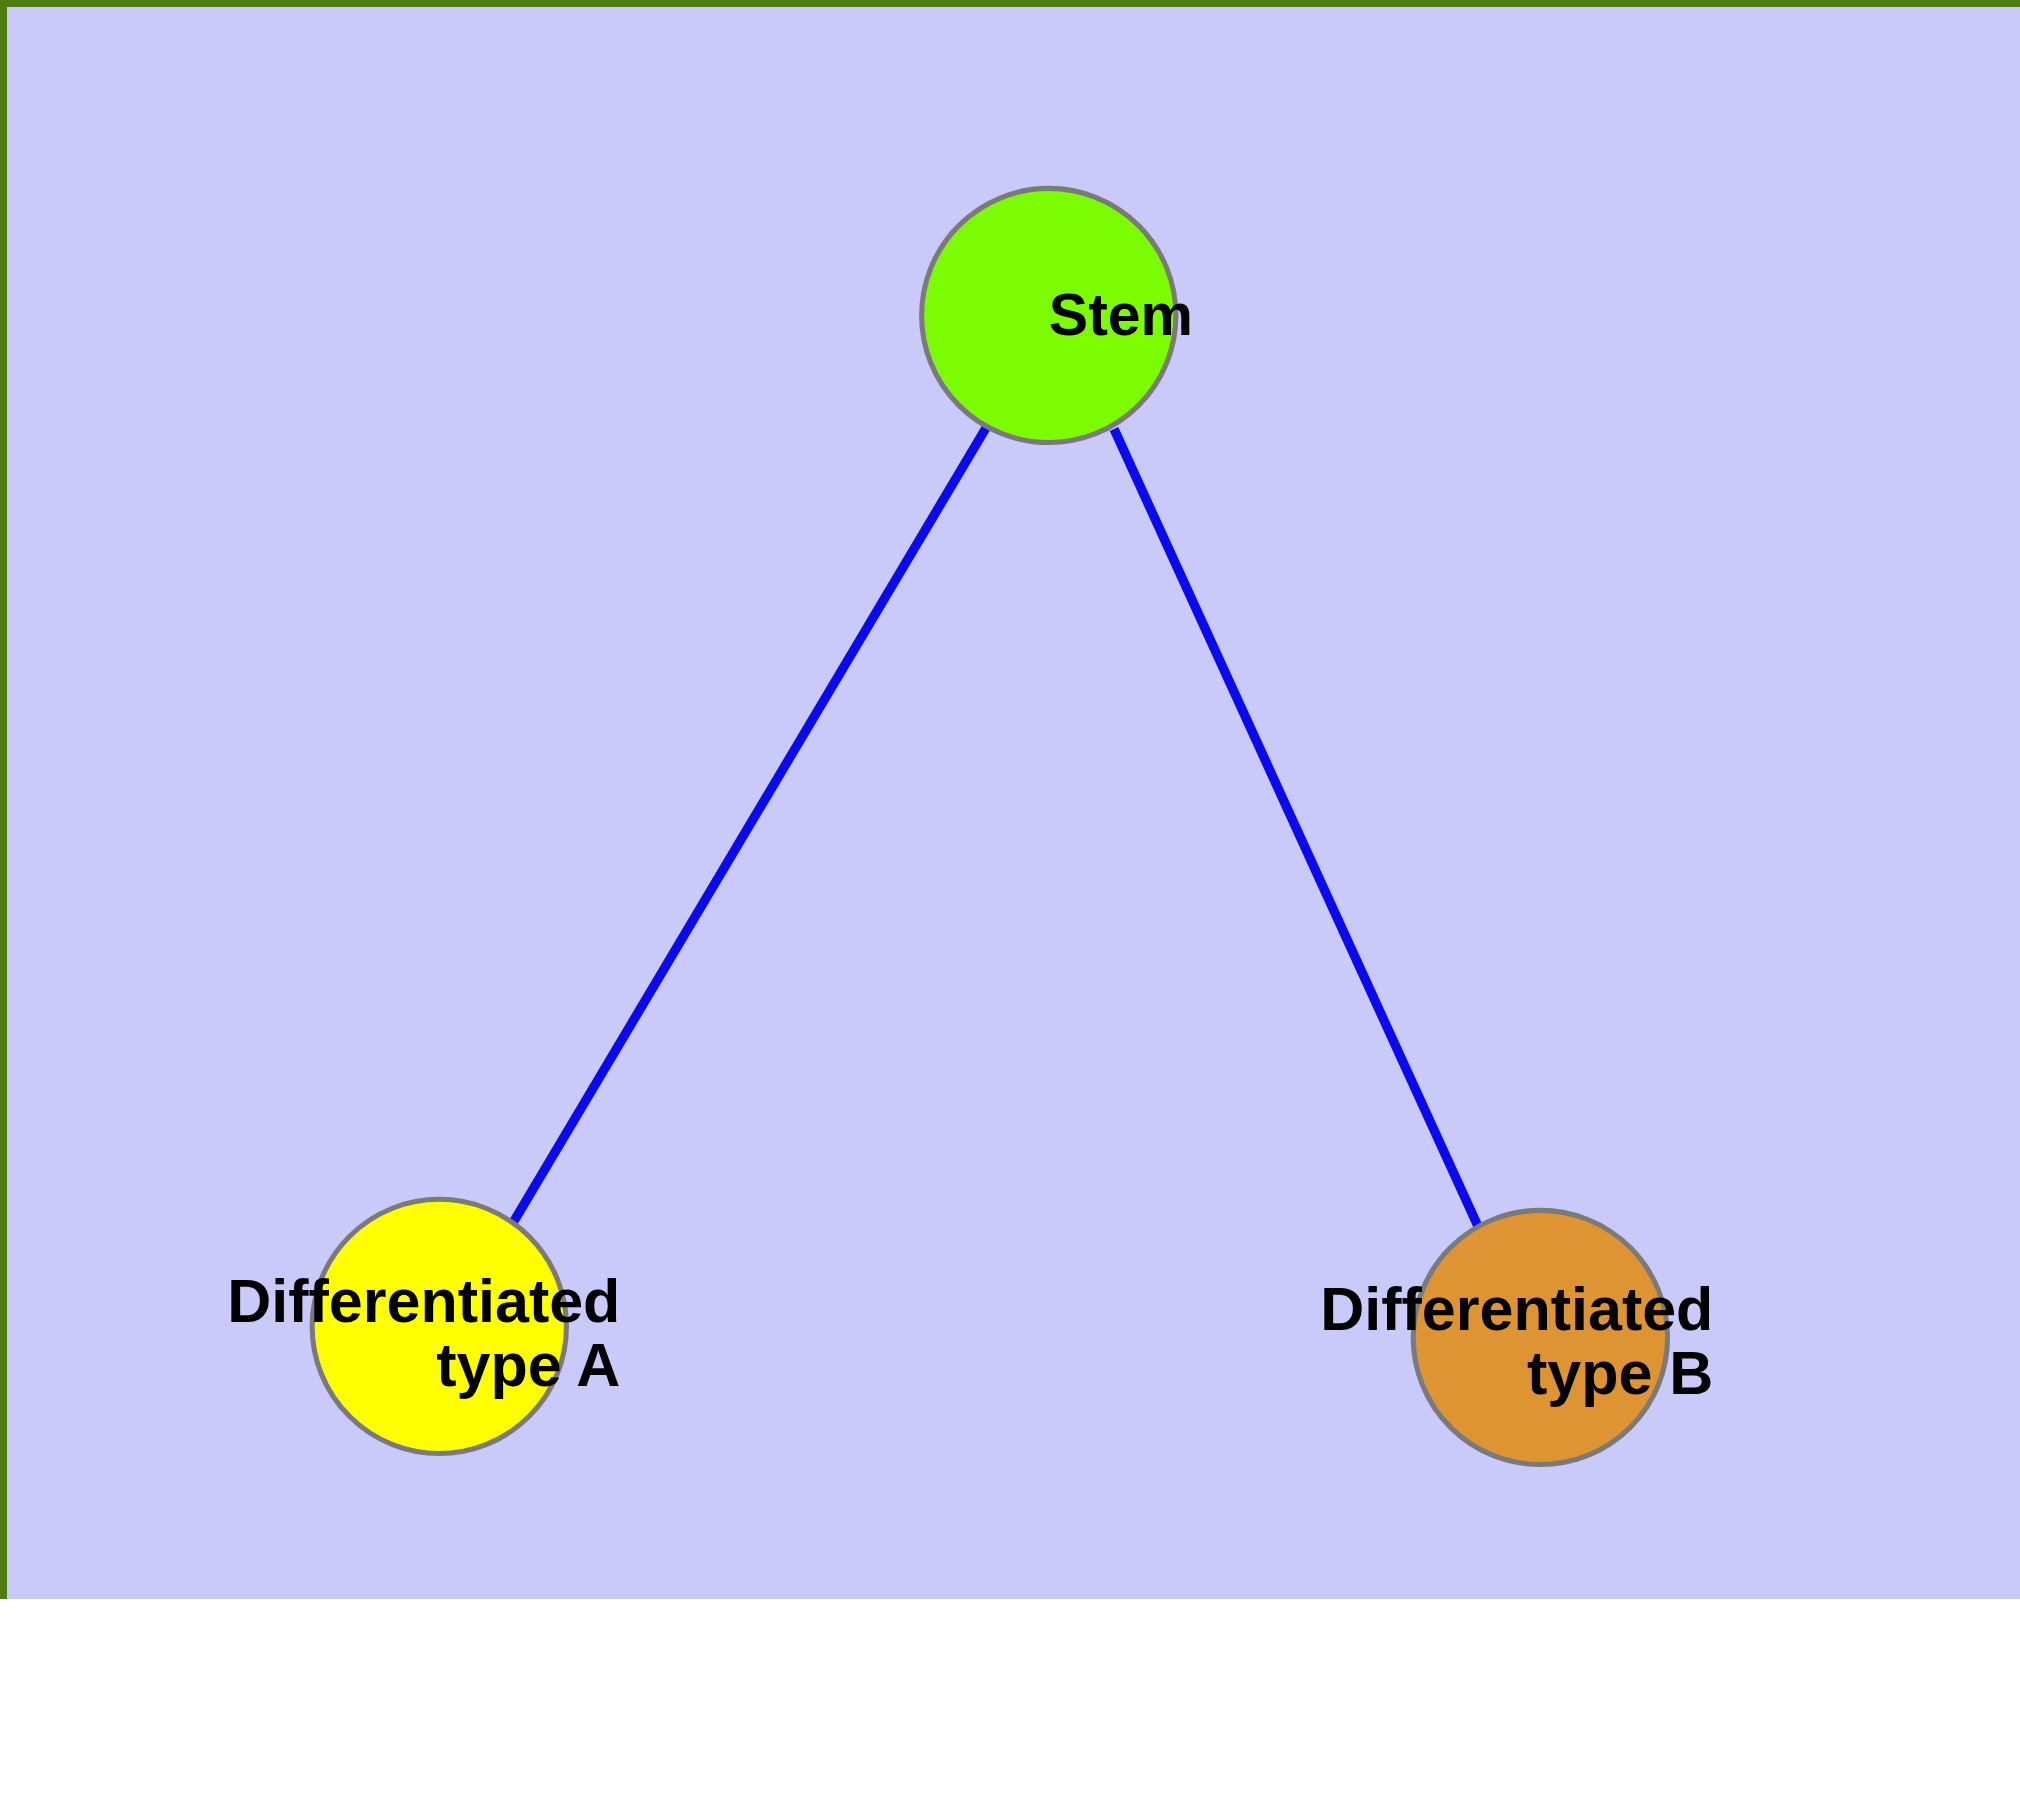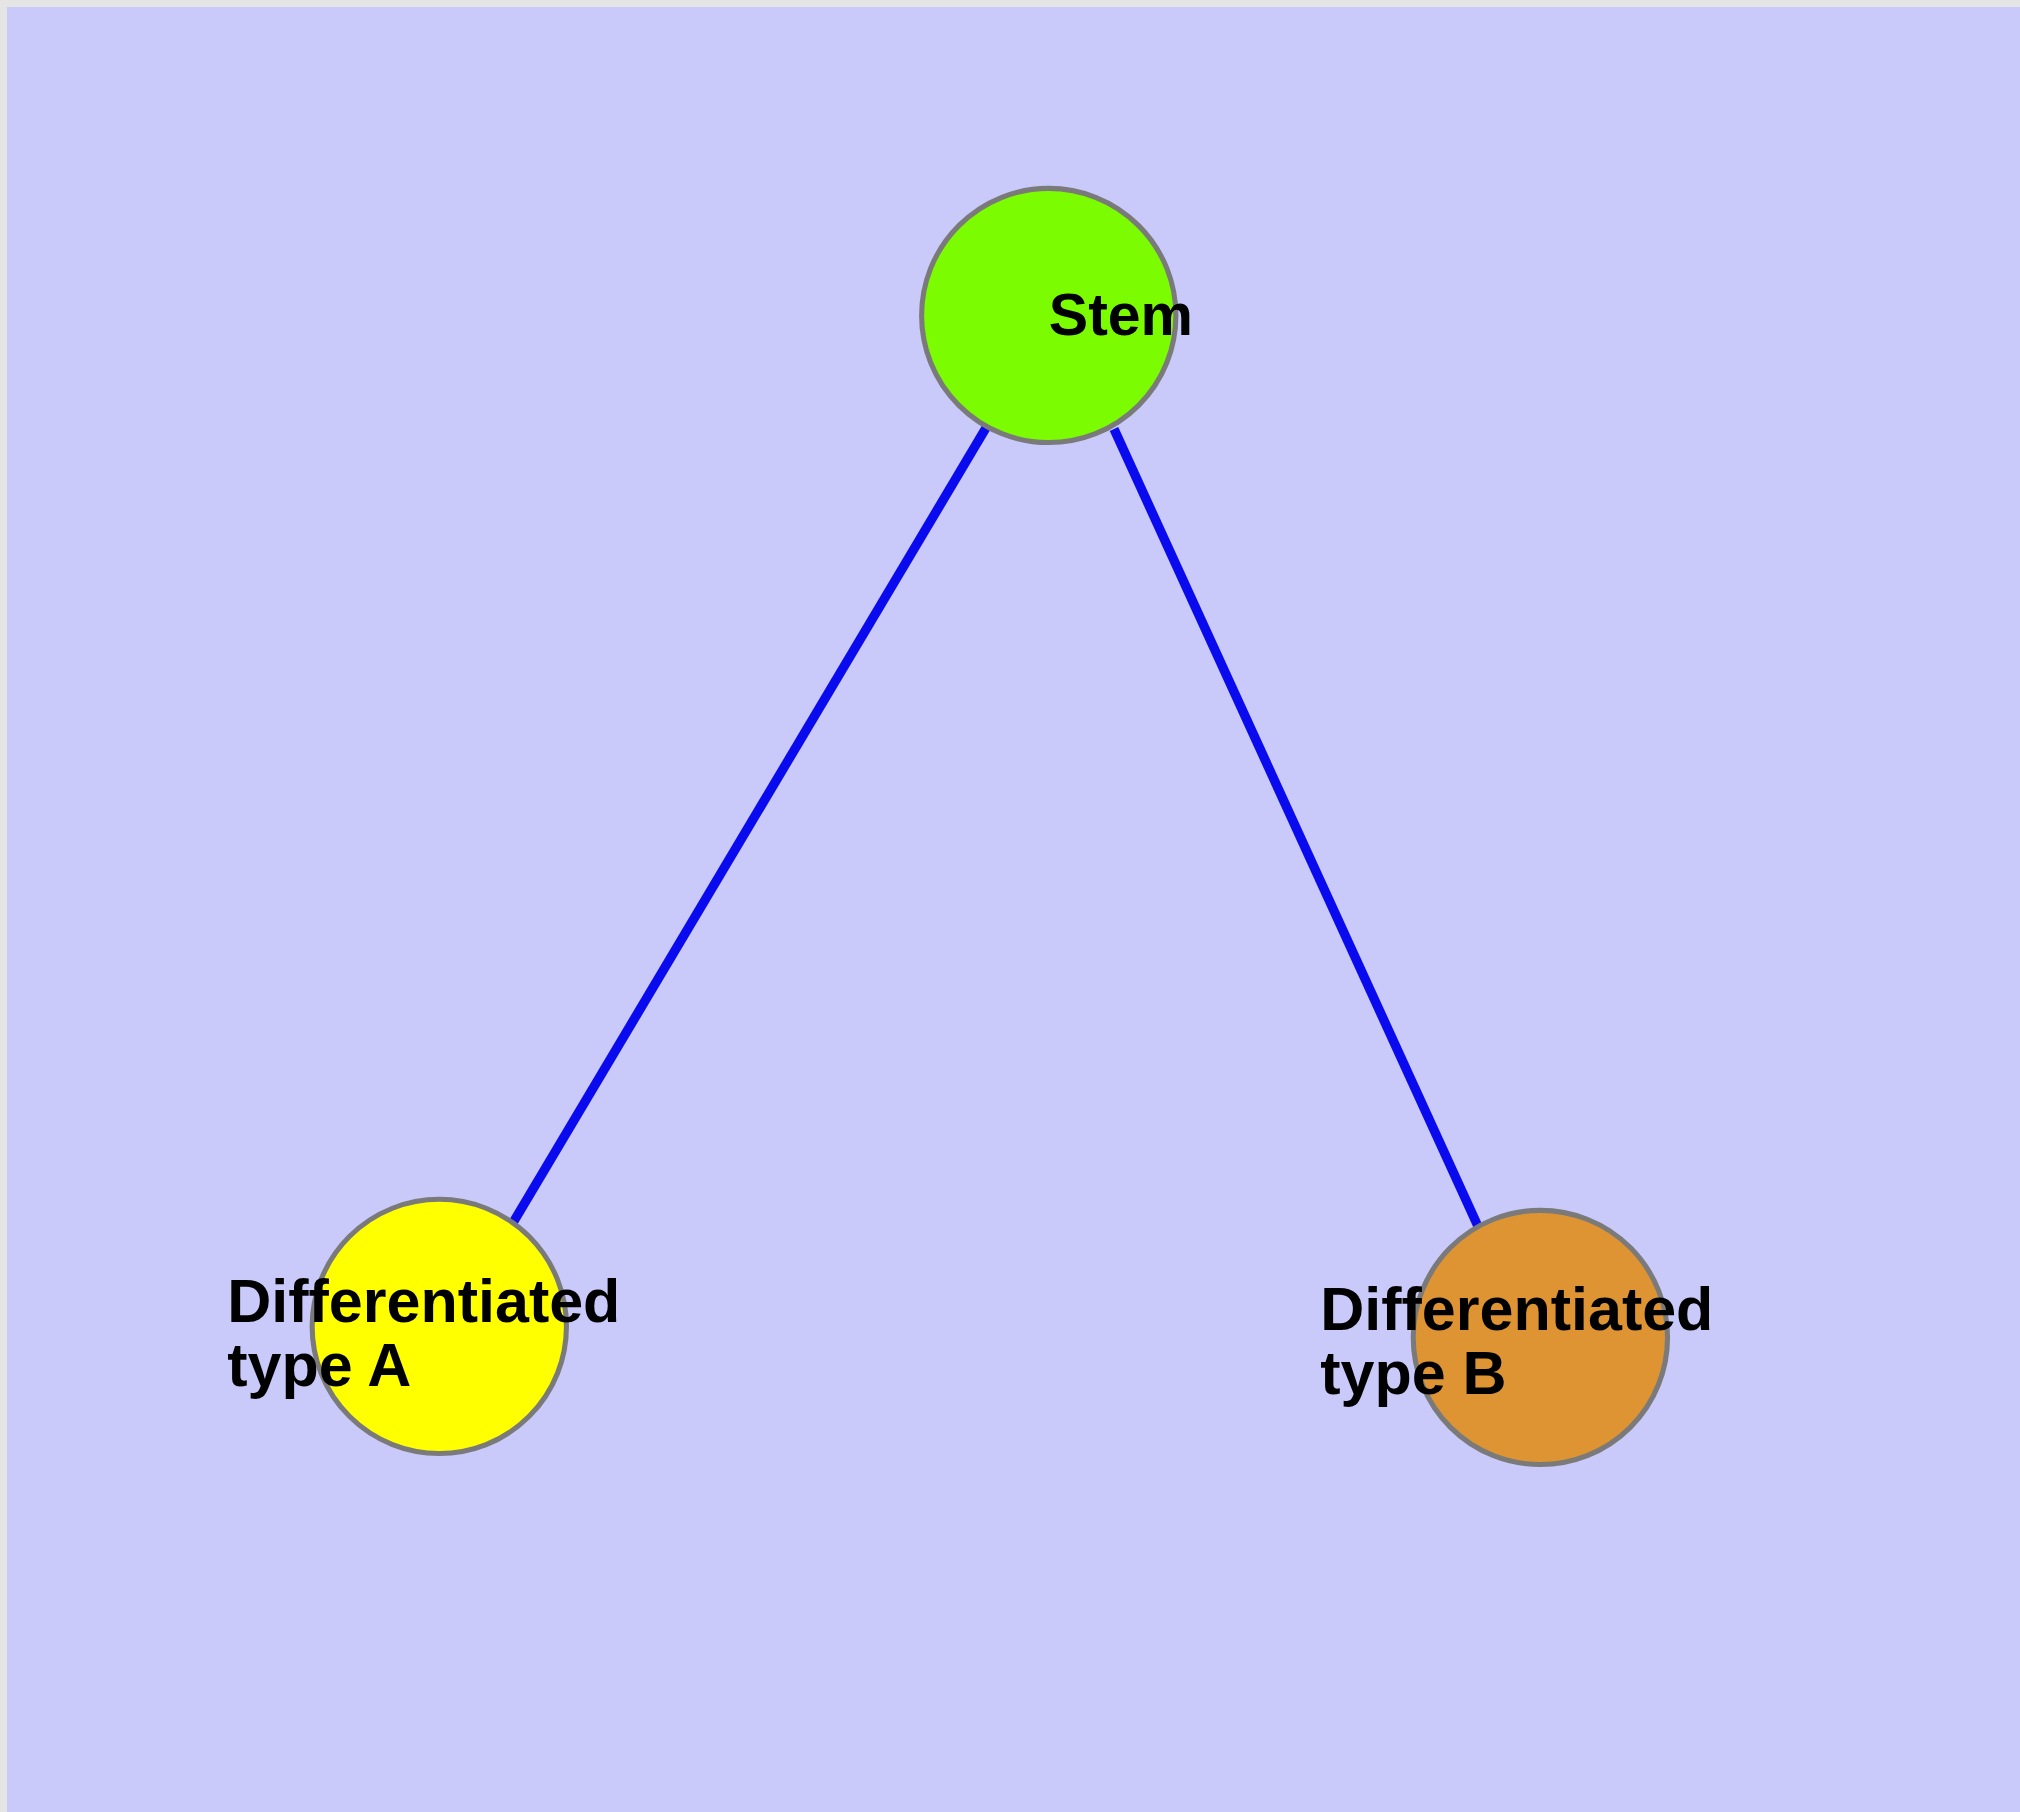--- a/index.html
+++ b/index.html
@@ -3,22 +3,22 @@
 <meta charset="utf-8">
 <style>
   html, body {
     margin: 0;
     padding: 0;
     background: #ffffff;
   }
   #canvas-wrap {
     position: relative;
     width: 2021px;
-    height: 1812px;
-    background: #e5e5e5;
+    height: 1599px;
+    background: #4d7c0f;
     overflow: hidden;
   }
   #graph-canvas {
     position: absolute;
     left: 6.8px;
     top: 6.8px;
     width: 2014px;
     height: 1805px;
     background: #c9c9fa;
     overflow: hidden;
@@ -26,21 +26,21 @@
   #graph-svg {
     position: absolute;
     left: 0;
     top: 0;
     width: 100%;
     height: 100%;
     display: block;
   }
   .node-label {
     position: absolute;
-    text-align: left;
+    text-align: right;
     font-family: "Liberation Sans", sans-serif;
     font-weight: bold;
     color: #000000;
     line-height: 1.06;
     white-space: nowrap;
     pointer-events: none;
     -webkit-font-smoothing: antialiased;
   }
   .label-stem {
     font-size: 59px;

